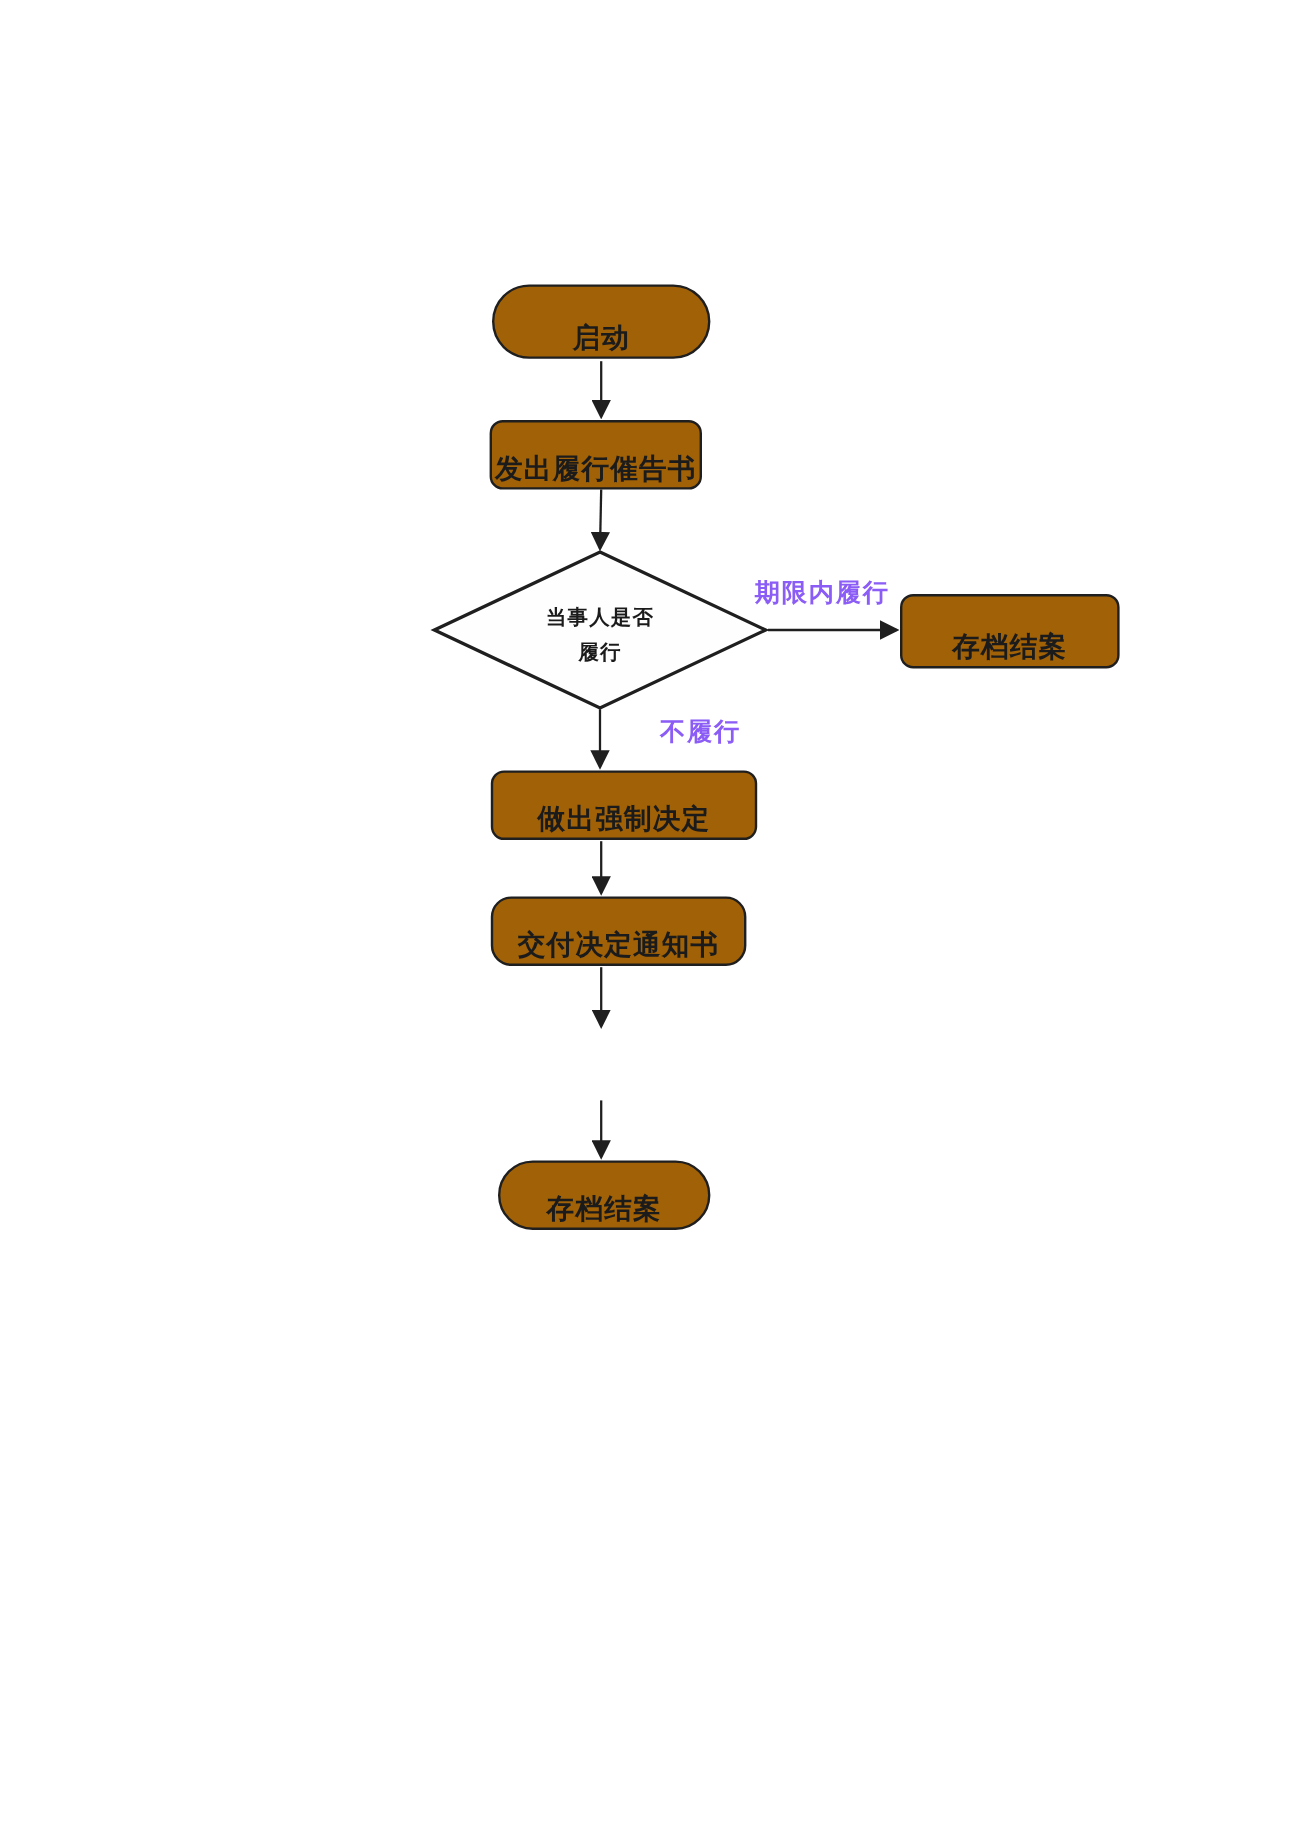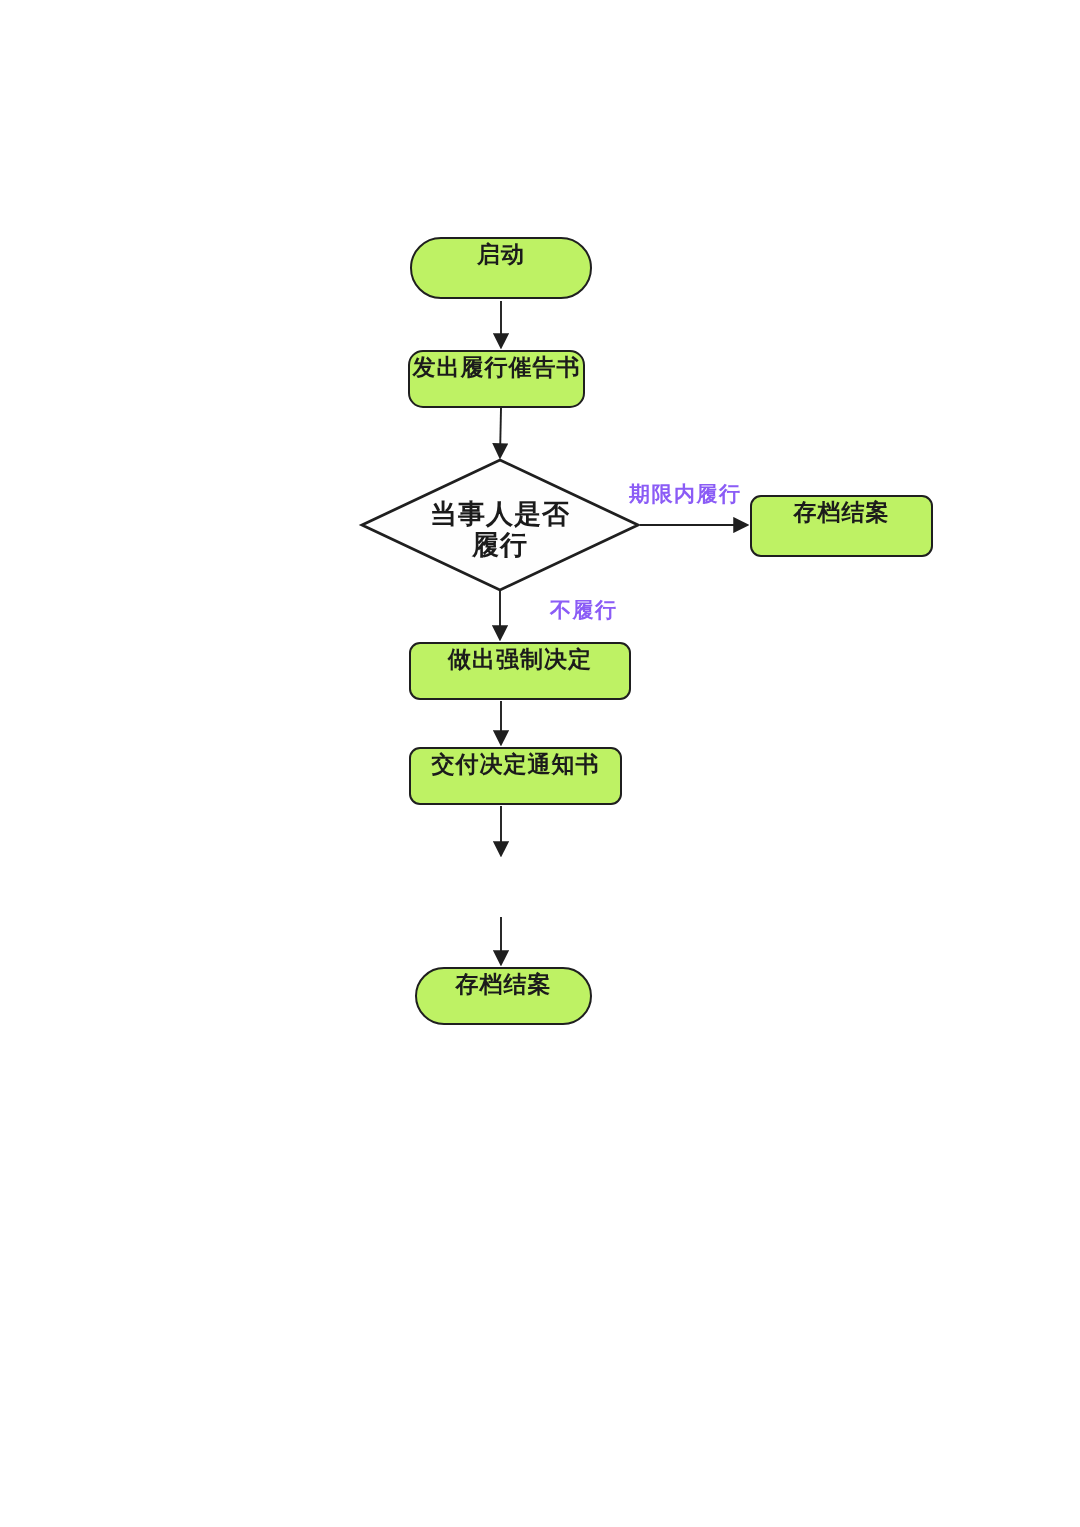--- a/index.html
+++ b/index.html
@@ -18,68 +18,68 @@
   .edges-layer {
     position: absolute;
     left: 0;
     top: 0;
     width: 1080px;
     height: 1527px;
   }
   .node {
     position: absolute;
     box-sizing: border-box;
-    background: #bef264;
+    background: #a16207;
     border: 2.6px solid #1f1f1f;
     display: flex;
-    align-items: flex-start;
+    align-items: flex-end;
     justify-content: center;
     text-align: center;
     color: #1b1b1b;
     font-weight: 700;
     font-size: 23px;
     letter-spacing: 1px;
     white-space: nowrap;
   }
   .stadium { border-radius: 33px; }
   .rrect   { border-radius: 11px; }
   .diamond-label {
     position: absolute;
     left: 390px;
     top: 500px;
     width: 220px;
     height: 60px;
     display: flex;
     flex-direction: column;
     align-items: center;
-    justify-content: space-between;
+    justify-content: flex-start;
     color: #1b1b1b;
     font-weight: 700;
-    font-size: 27px;
+    font-size: 17px;
     line-height: 29px;
     text-align: center;
     letter-spacing: 1px;
   }
   .edge-label {
     position: absolute;
     color: #8b5cf6;
     font-weight: 700;
     font-size: 21px;
     letter-spacing: 1.5px;
     white-space: nowrap;
   }
   .edge-label.within-deadline { left: 629px; top: 480px; }
   .edge-label.not-perform     { left: 516px; top: 596px; margin-left: 34px; }
 
   
   .n-start        { left: 410px; top: 237px; width: 182px; height: 62px; }
-  .n-issue        { left: 408px; top: 350px; width: 177px; height: 58px; border-radius: 15px; }
+  .n-issue        { left: 408px; top: 350px; width: 177px; height: 58px; }
   .n-archive-r    { left: 750px; top: 495px; width: 183px; height: 62px; }
   .n-make         { left: 409px; top: 642px; width: 222px; height: 58px; }
-  .n-deliver      { left: 409px; top: 747px; width: 213px; height: 58px; }
+  .n-deliver      { left: 409px; top: 747px; width: 213px; height: 58px; border-radius: 17px; }
   .n-implement    { left: 409px; top: 858px; width: 185px; height: 58px; }
   .n-archive-end  { left: 415px; top: 967px; width: 177px; height: 58px; border-radius: 30px; }
 </style>
 </head>
 <body>
 
 <div class="page">
 
   <svg class="edges-layer" width="1080" height="1527" viewBox="0 0 1080 1527" xmlns="http://www.w3.org/2000/svg">
     <defs>

